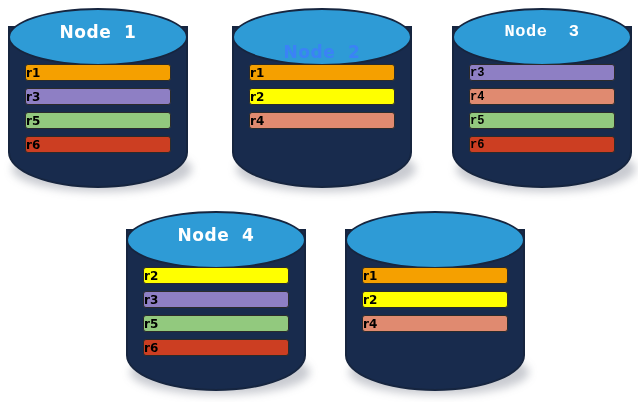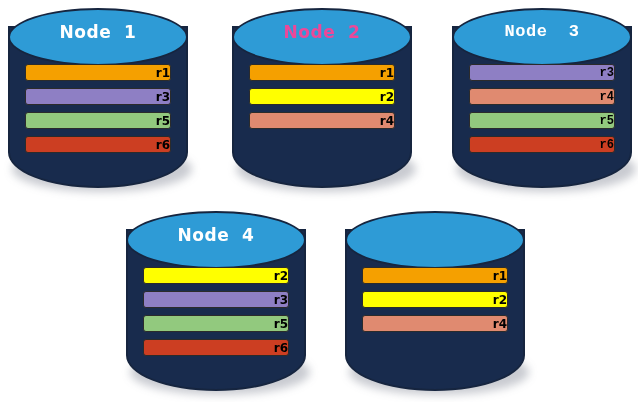--- a/index.html
+++ b/index.html
@@ -85,21 +85,21 @@
     z-index: 3;
     padding: 0 17px;
     box-sizing: border-box;
   }
   .replica {
     height: 17px;
     line-height: 17px;
     margin-bottom: 7px;
     border: 1px solid #2b2b2b;
     border-radius: 3px;
-    text-align: right;
+    text-align: left;
     font-size: 12px;
     font-weight: bold;
     color: #000000;
     box-sizing: border-box;
   }
 </style>
 </head>
 <body>
 
 <div id="canvas" style="background: rgb(255, 255, 255);">
@@ -112,21 +112,21 @@
         <div class="replica" style="background: rgb(245, 160, 0);">r1</div>
         <div class="replica" style="background: rgb(142, 127, 196);">r3</div>
         <div class="replica" style="background: rgb(146, 201, 126);">r5</div>
         <div class="replica" style="background: rgb(204, 62, 34);">r6</div>
       </div>
     </div>
     <div class="node" style="left: 232px; top: 8px; width: 180px; height: 180px;">
       <div class="cyl-shadow"></div>
       <div class="cyl-body" style="background: rgb(24, 43, 77);"></div>
       <div class="cyl-top" style="background: rgb(46, 155, 214);"></div>
-      <div class="node-title" style="color: #ec4899;">Node  2</div>
+      <div class="node-title" style="color: #3b82f6; margin-top: 20px;">Node  2</div>
       <div class="replicas">
         <div class="replica" style="background: rgb(245, 160, 0);">r1</div>
         <div class="replica" style="background: rgb(255, 255, 0);">r2</div>
         <div class="replica" style="background: rgb(224, 138, 112);">r4</div>
       </div>
     </div>
     <div class="node" style="left: 452px; top: 8px; width: 180px; height: 180px; font-family: Liberation Mono, monospace;">
       <div class="cyl-shadow"></div>
       <div class="cyl-body" style="background: rgb(24, 43, 77);"></div>
       <div class="cyl-top" style="background: rgb(46, 155, 214);"></div>

